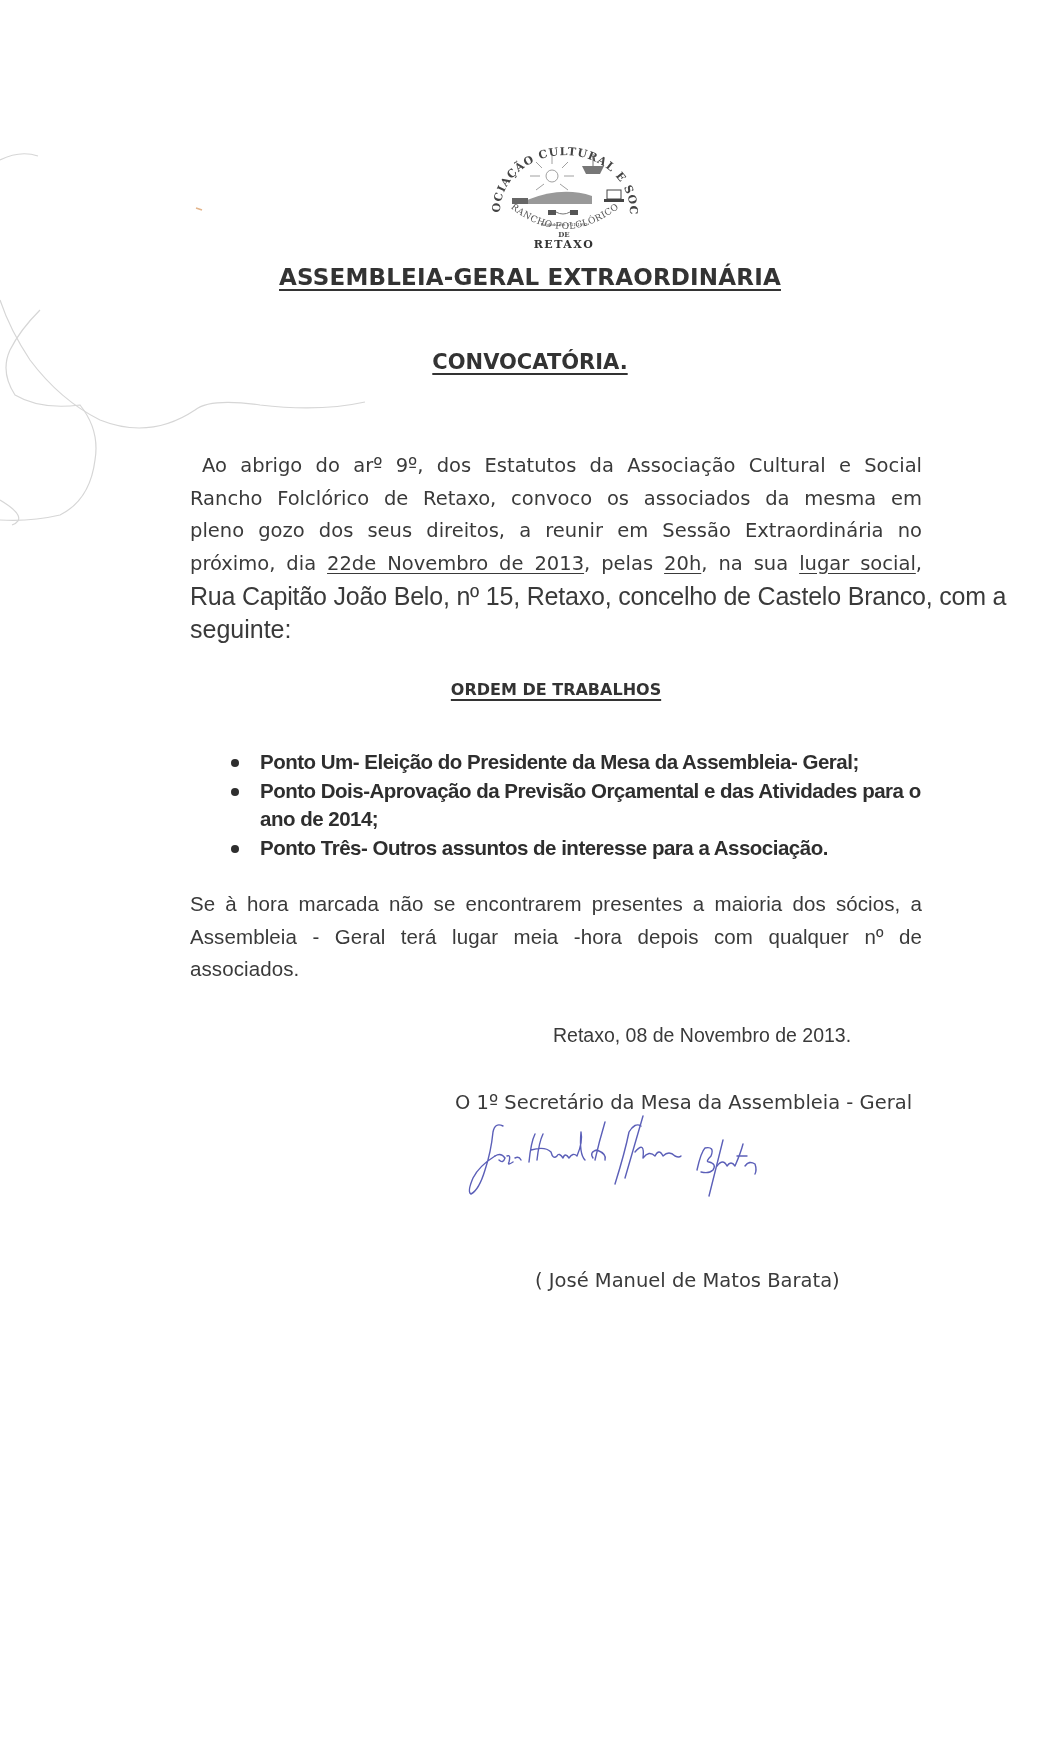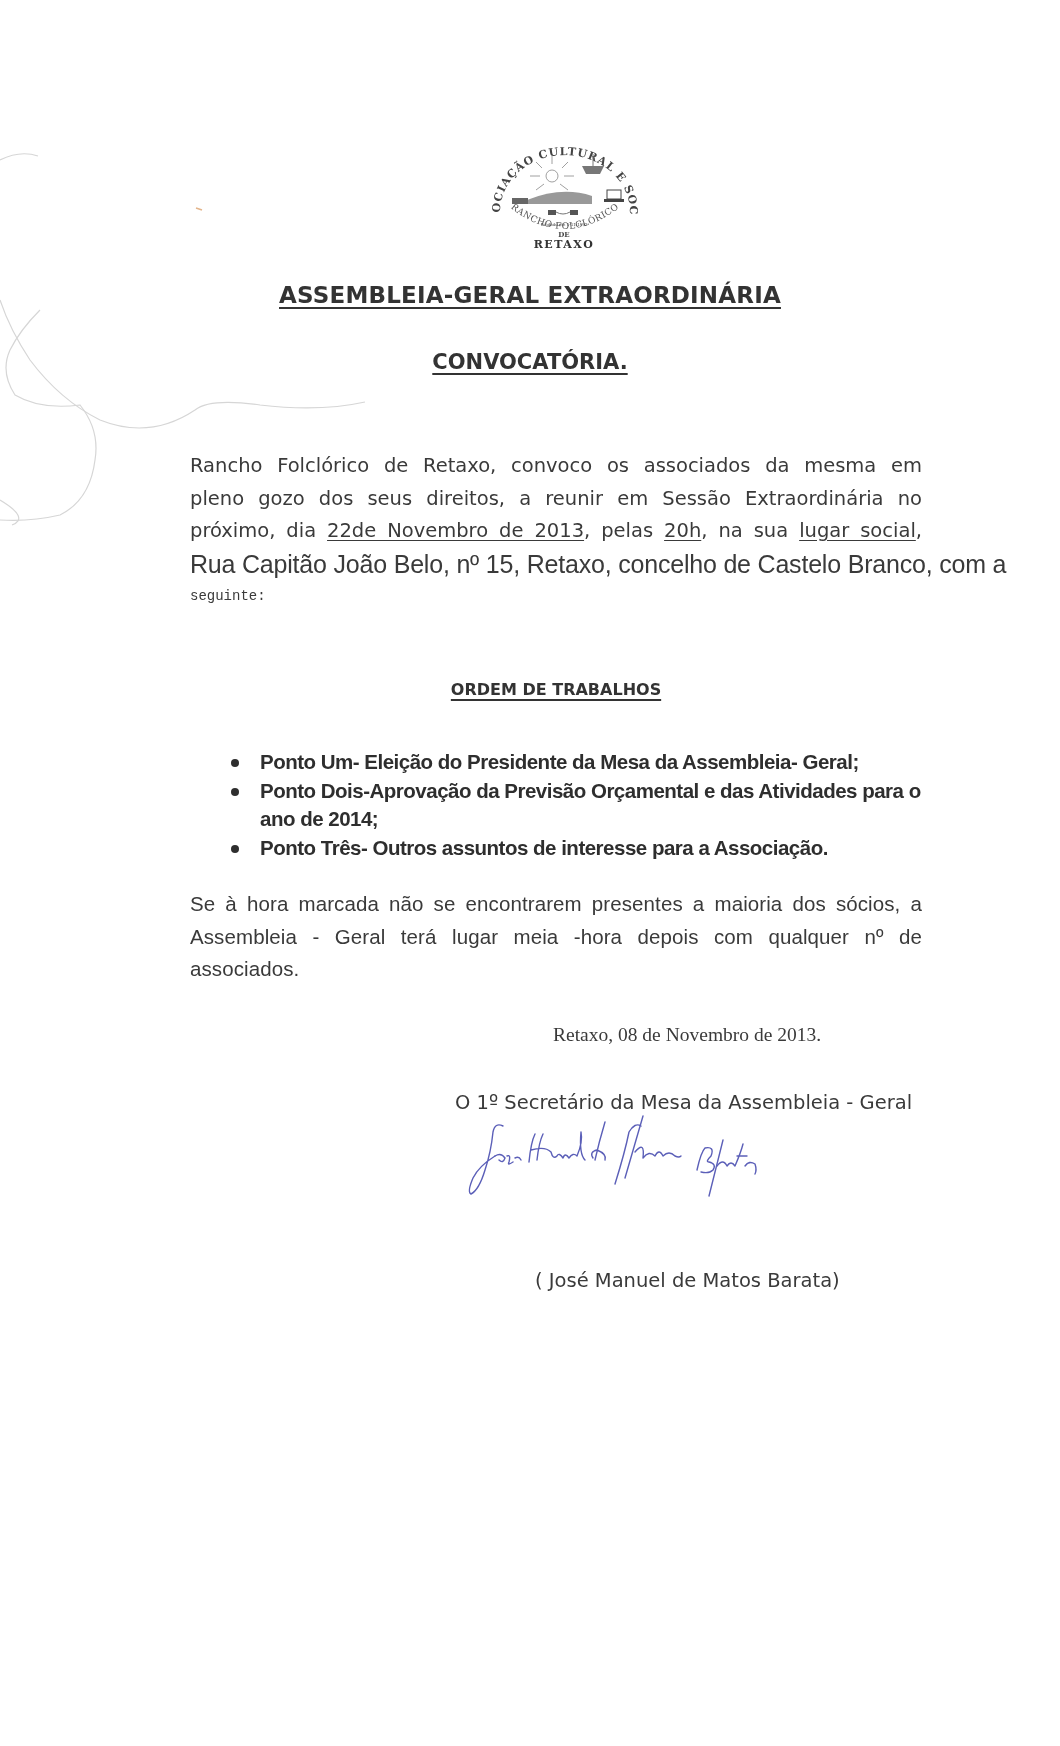--- a/index.html
+++ b/index.html
@@ -13,21 +13,21 @@
     }
     .abs { position: absolute; }
 
     
     .artifacts { position: absolute; left: 0; top: 0; width: 1060px; height: 1746px; pointer-events: none; }
 
     
     .logo { left: 482px; top: 126px; width: 165px; height: 126px; }
 
     .title {
-      left: 0; width: 1060px; top: 282px;
+      left: 0; width: 1060px; top: 264px;
       text-align: center;
       font-family: "DejaVu Sans", sans-serif;
       font-weight: bold;
       font-size: 23px;
       letter-spacing: 0.2px;
       color: #333;
     }
     .title span, .subtitle span, .section-title span {
       text-decoration: underline;
       text-decoration-thickness: 2px;
@@ -88,21 +88,21 @@
       font-family: "Liberation Sans", sans-serif;
       font-size: 20.5px;
       line-height: 32.5px;
       color: #3a3a3a;
       letter-spacing: 0.1px;
     }
 
     .date {
       left: 553px; top: 1024px;
       font-size: 19.5px;
-      font-family: Liberation Serif, serif;
+      font-family: Liberation Sans, sans-serif;
       color: #3a3a3a;
       white-space: nowrap;
     }
     .secretary {
       left: 455px; top: 1091px;
       font-size: 19.5px;
       color: #3a3a3a;
       white-space: nowrap;
     }
     .signature { left: 465px; top: 1112px; width: 310px; height: 90px; }
@@ -170,25 +170,26 @@
 </div>
 
 <div class="abs title">
   <span>ASSEMBLEIA-GERAL EXTRAORDINÁRIA</span>
 </div>
 <div class="abs subtitle">
   <span>CONVOCATÓRIA.</span>
 </div>
 
 <div class="abs body-text">
+  <span class="line"><span class="indent"></span><span>Ao abrigo do arº 9º, dos Estatutos da Associação Cultural e Social</span></span>
   <span class="line">Rancho Folclórico de Retaxo, convoco os associados da mesma em</span>
   <span class="line">pleno gozo dos seus direitos, a reunir em Sessão Extraordinária no</span>
   <span class="line"><span>próximo, dia </span><span class="u">22de Novembro de 2013</span><span>, pelas </span><span class="u">20h</span><span>, na sua </span><span class="u">lugar social</span><span>,</span></span>
   <span class="line cond" style="font-family:'Liberation Sans', sans-serif; font-size:25px; letter-spacing:-0.2px;">Rua Capitão João Belo, nº 15, Retaxo, concelho de Castelo Branco, com a</span>
-  <span class="line last" style="font-family:Liberation Mono, monospace; font-size:14px;">seguinte:</span>
+  <span class="line last" style="font-family:Liberation Sans, sans-serif; font-size:25px;">seguinte:</span>
 </div>
 
 <div class="abs section-title">
   <span>ORDEM DE TRABALHOS</span>
 </div>
 
 <ul class="abs agenda">
   <li><span class="bullet"></span><span>Ponto Um- Eleição do Presidente da Mesa da Assembleia- Geral;</span></li>
   <li><span class="bullet"></span><span>Ponto Dois-Aprovação da Previsão Orçamental e das Atividades para o ano de 2014;</span></li>
   <li><span class="bullet"></span><span>Ponto Três- Outros assuntos de interesse para a Associação.</span></li>

